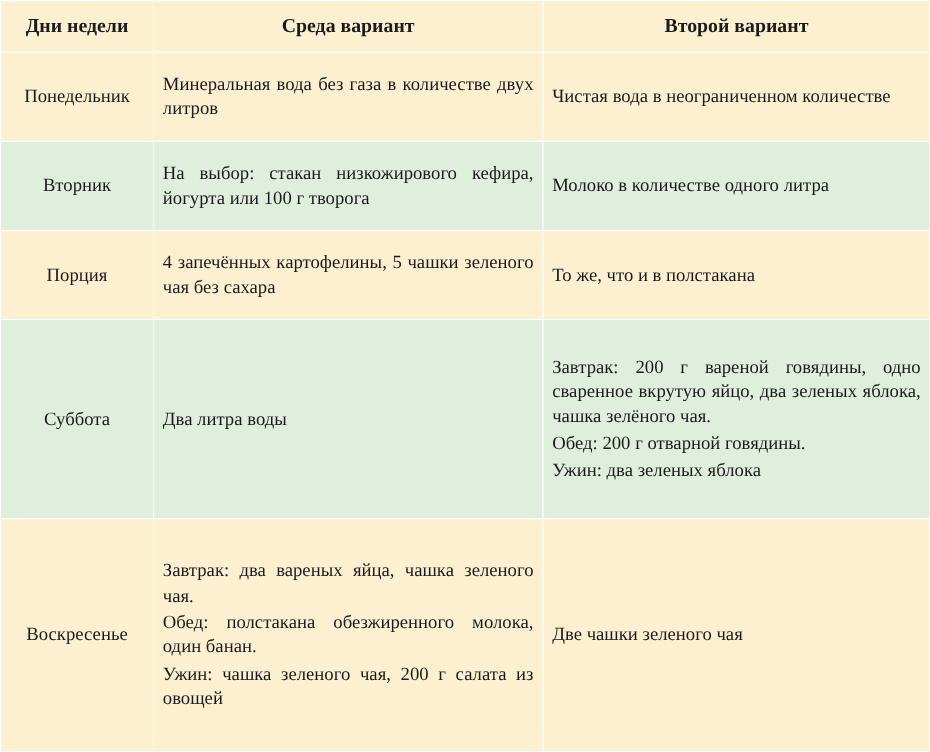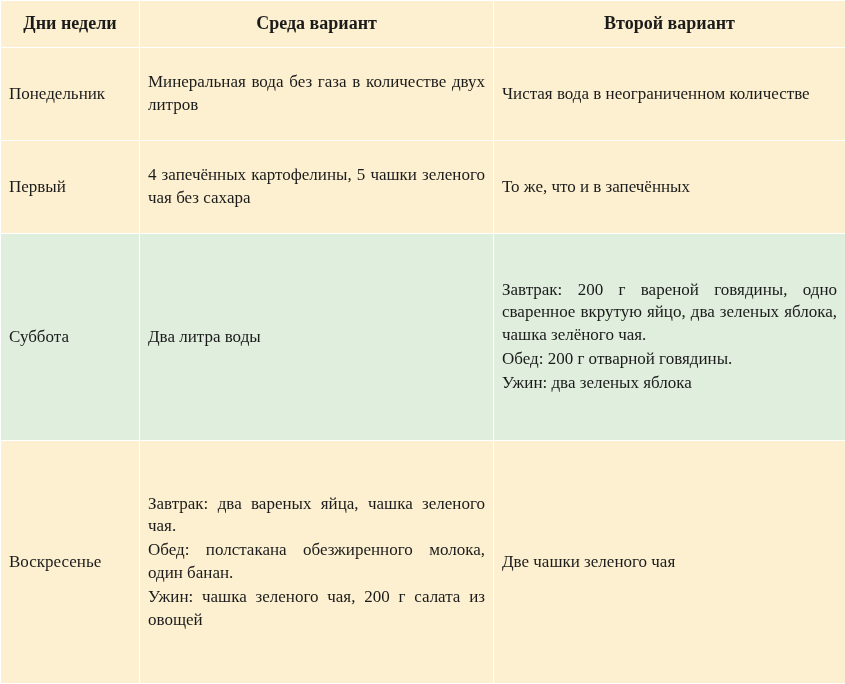--- a/index.html
+++ b/index.html
@@ -35,21 +35,21 @@
   table.diet-table thead th {
     background: #fdf0d0;
     font-weight: bold;
     text-align: center;
     font-size: 18px;
     padding: 7px 4px;
     height: 32px;
   }
   td.day-cell {
     font-size: 17px;
-    text-align: left;
+    text-align: center;
   }
   td.text-cell {
     text-align: justify;
     text-align-last: left;
     hyphens: none;
   }
   
   .tint-cream { background: #fdf0d0; }
   .tint-green { background: #dfeedd; }
 
@@ -76,26 +76,35 @@
       <tr>
         <td class="day-cell tint-cream">Понедельник</td>
         <td class="text-cell tint-cream">
           <div class="para">Минеральная вода без газа в количестве двух литров</div>
         </td>
         <td class="text-cell tint-cream">
           <div class="para">Чистая вода в неограниченном количестве</div>
         </td>
       </tr>
       <tr>
-        <td class="day-cell tint-cream">Первый</td>
+        <td class="day-cell tint-green">Вторник</td>
+        <td class="text-cell tint-green">
+          <div class="para">На выбор: стакан низкожирового кефира, йогурта или 100 г творога</div>
+        </td>
+        <td class="text-cell tint-green">
+          <div class="para">Молоко в количестве одного литра</div>
+        </td>
+      </tr>
+      <tr>
+        <td class="day-cell tint-cream">Порция</td>
         <td class="text-cell tint-cream">
           <div class="para">4 запечённых картофелины, 5 чашки зеленого чая без сахара</div>
         </td>
         <td class="text-cell tint-cream">
-          <div class="para">То же, что и в запечённых</div>
+          <div class="para">То же, что и в полстакана</div>
         </td>
       </tr>
       <tr>
         <td class="day-cell tint-green">Суббота</td>
         <td class="text-cell tint-green">
           <div class="para">Два литра воды</div>
         </td>
         <td class="text-cell tint-green">
           <div class="para">Завтрак: 200 г вареной говядины, одно сваренное вкрутую яйцо, два зеленых яблока, чашка зелёного чая.</div>
           <div class="para">Обед: 200 г отварной говядины.</div>

